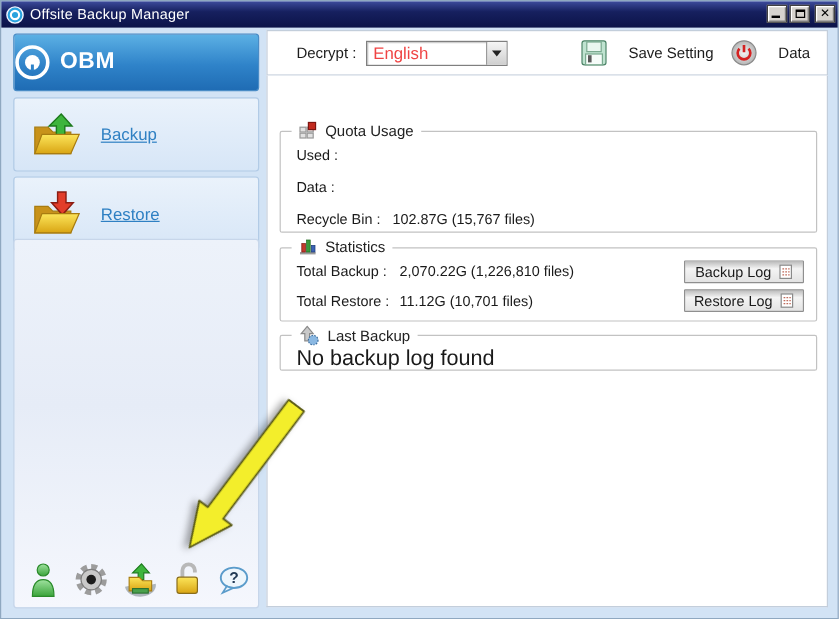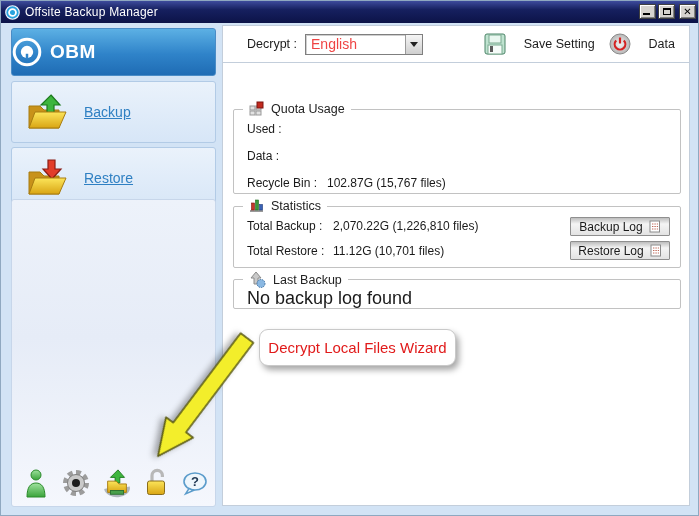--- a/index.html
+++ b/index.html
@@ -285,22 +285,19 @@
         <svg width="17" height="17" viewBox="0 0 17 17">
           <path d="M7 1 l5 6 h-3 v6 h-4 v-6 H2 z" fill="#c9c9c9" stroke="#8a8a8a"></path>
           <circle cx="12" cy="12.5" r="4" fill="#8ab8e2" stroke="#3f6f9f" stroke-dasharray="1.4 1"></circle>
         </svg>
         <span class="gb-title">Last Backup</span>
       </div>
       <span class="last-msg">No backup log found</span>
     </div>
   </div>
 
-  <div class="callout">
-    <span>Decrypt Local Files Wizard</span>
-  </div>
   <svg class="overlay" width="699" height="516">
     <g transform="translate(246 337) rotate(127)">
       <polygon class="arrow-shape" points="0,-8 112,-8 112,-17 148,0 112,17 112,8 0,8" fill="#f3ee2b" stroke="#5a5a14" stroke-width="1.6" stroke-linejoin="round"></polygon>
     </g>
   </svg>
 
 </div>
 
 </body></html>

